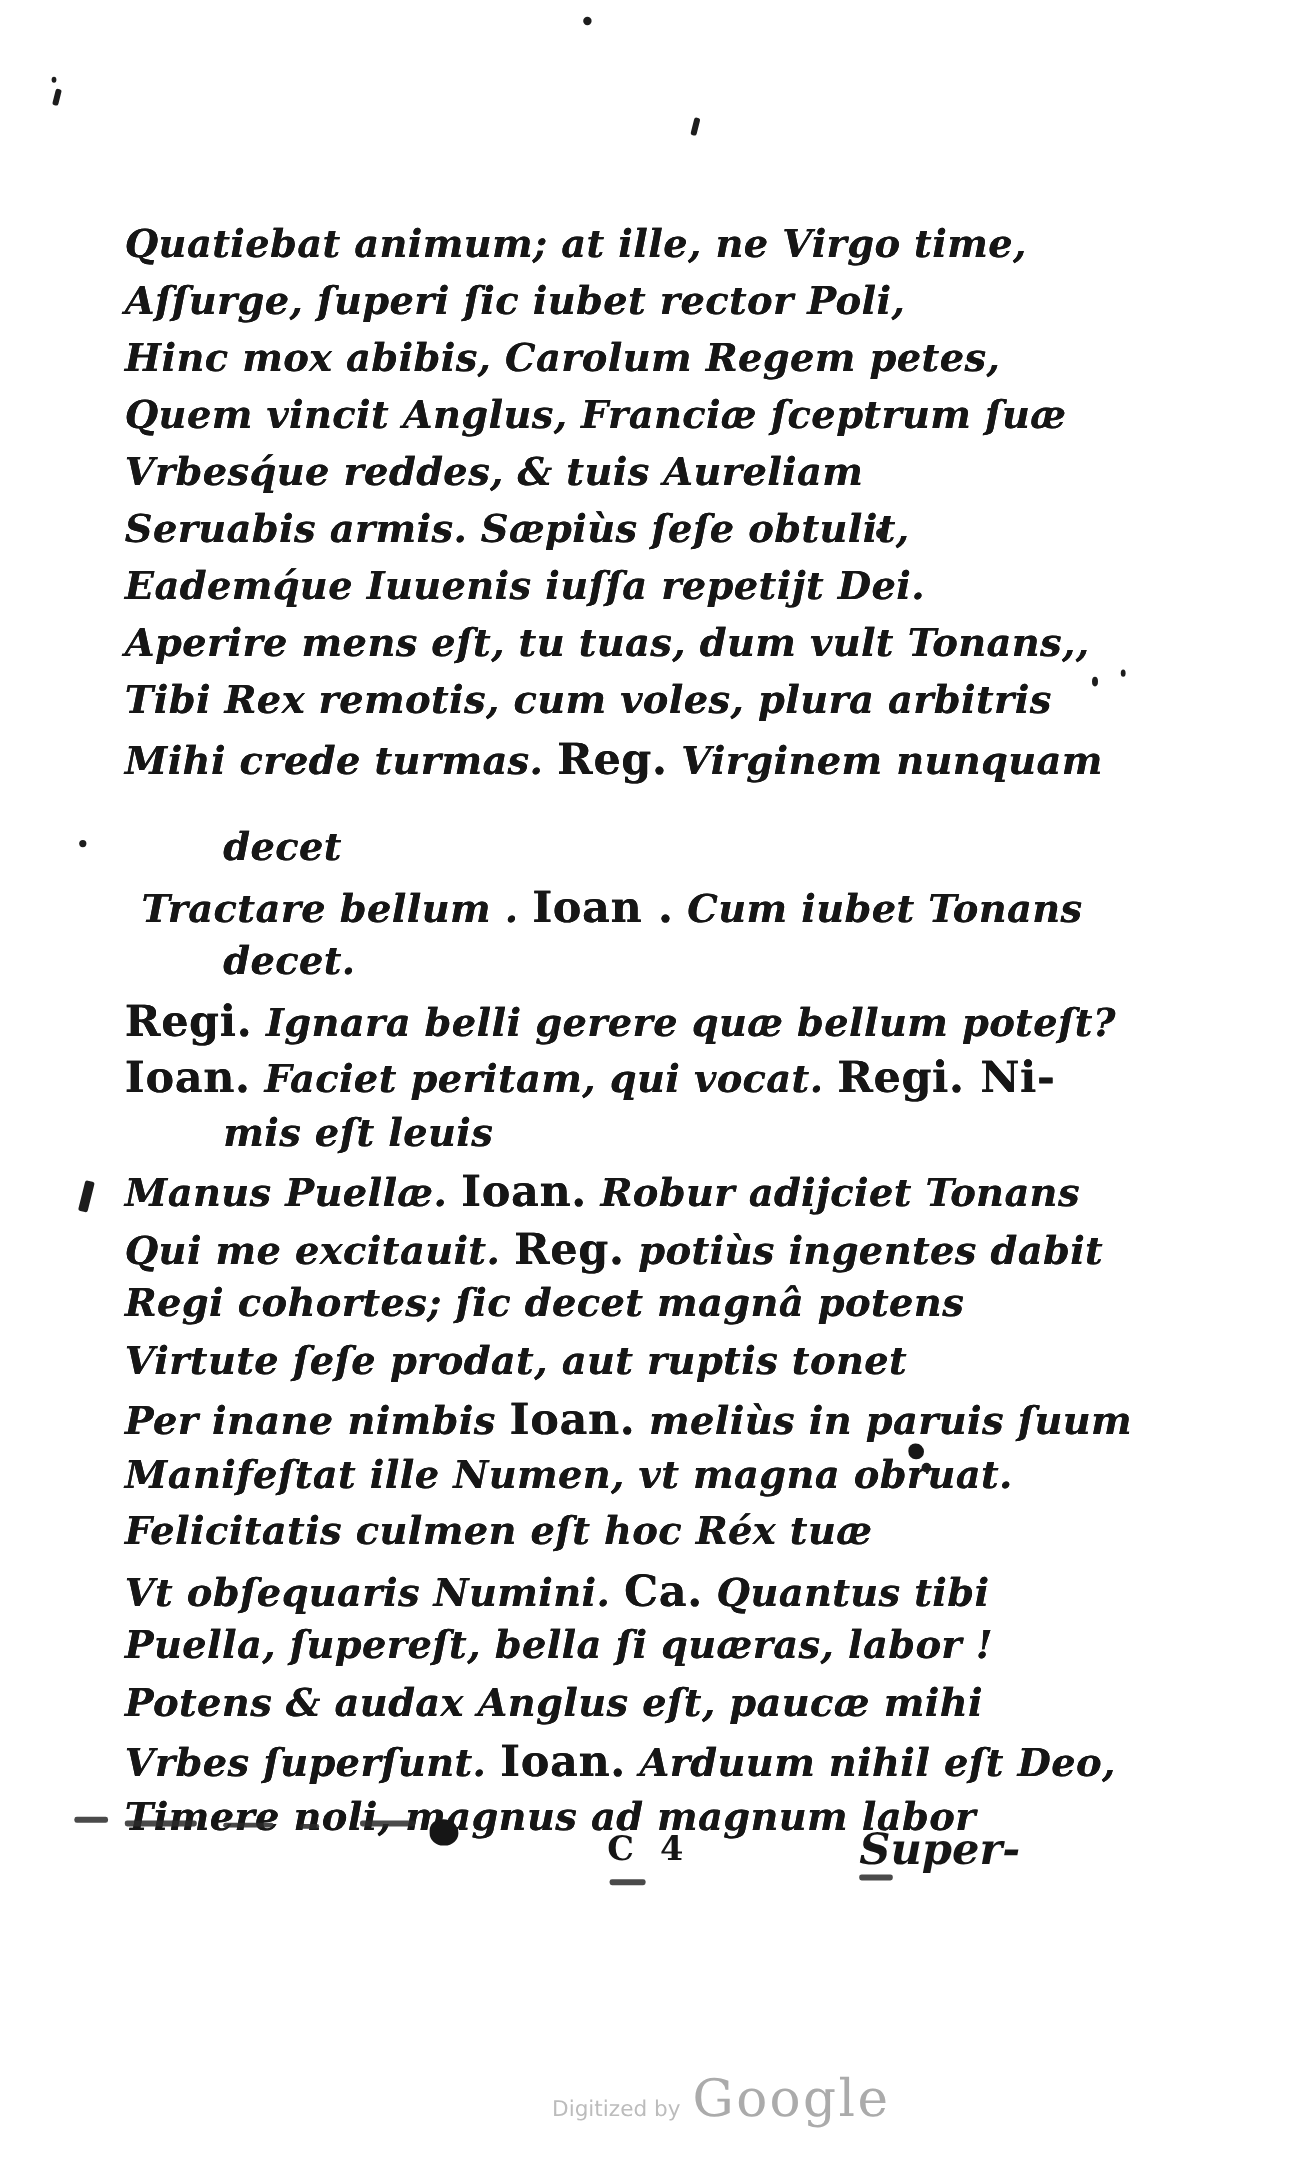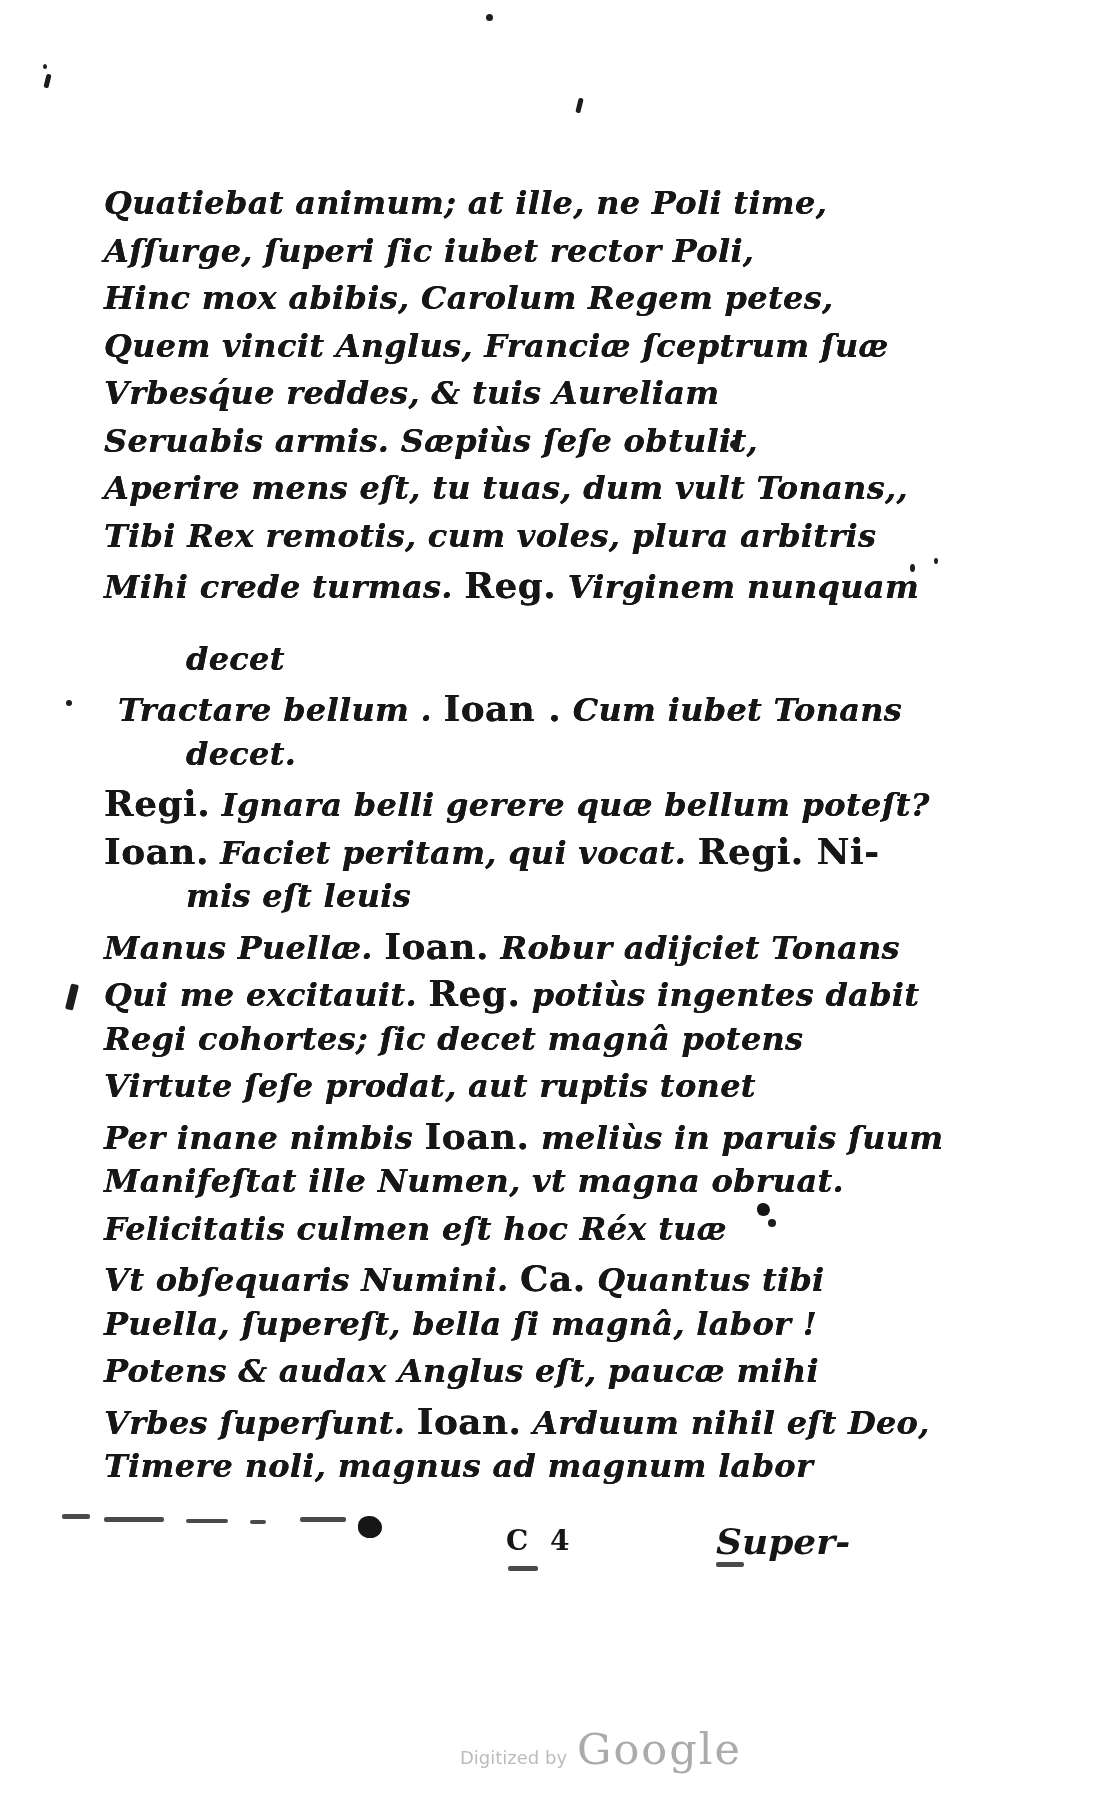--- a/index.html
+++ b/index.html
@@ -65,44 +65,45 @@
   .blot{position:absolute;background:#161616;border-radius:45% 55% 50% 50%;}
   .tickmark{position:absolute;background:#1d1d1d;border-radius:2px;transform:rotate(14deg);}
 </style>
 </head>
 <body style="--ink: #161616; --paper: #ffffff; --wmtext: #bcbcbc; --wmlogo: #ababab;">
 
 <div class="page">
 
 
   <div class="text-lines">
-      <div class="line"><span class="it">Quatiebat animum; at ille, ne Poli time,</span></div>
+      <div class="line"><span class="it">Quatiebat animum; at ille, ne Virgo time,</span></div>
       <div class="line"><span class="it">Aſſurge, ſuperi ſic iubet rector Poli,</span></div>
       <div class="line"><span class="it">Hinc mox abibis, Carolum Regem petes,</span></div>
       <div class="line"><span class="it">Quem vincit Anglus, Franciæ ſceptrum ſuæ</span></div>
       <div class="line"><span class="it">Vrbesq́ue reddes, &amp; tuis Aureliam</span></div>
       <div class="line"><span class="it">Seruabis armis. Sæpiùs ſeſe obtulit,</span></div>
+      <div class="line"><span class="it">Eademq́ue Iuuenis iuſſa repetijt Dei.</span></div>
       <div class="line"><span class="it">Aperire mens eſt, tu tuas, dum vult Tonans,,</span></div>
       <div class="line"><span class="it">Tibi Rex remotis, cum voles, plura arbitris</span></div>
       <div class="line"><span class="it">Mihi crede turmas. </span><span class="rm">Reg.</span><span class="it"> Virginem nunquam</span></div>
       <div class="line" style="padding-left: 82px; margin-top: 28px;"><span class="it">decet</span></div>
       <div class="line" style="padding-left: 14px;"><span class="it">Tractare bellum . </span><span class="rm">Ioan .</span><span class="it"> Cum iubet Tonans</span></div>
       <div class="line" style="padding-left: 82px;"><span class="it">decet.</span></div>
       <div class="line"><span class="rm">Regi.</span><span class="it"> Ignara belli gerere quæ bellum poteſt?</span></div>
       <div class="line"><span class="rm">Ioan.</span><span class="it"> Faciet peritam, qui vocat. </span><span class="rm">Regi.</span><span class="rm"> Ni-</span></div>
       <div class="line" style="padding-left: 82px;"><span class="it">mis eſt leuis</span></div>
       <div class="line"><span class="it">Manus Puellæ. </span><span class="rm">Ioan.</span><span class="it"> Robur adijciet Tonans</span></div>
       <div class="line"><span class="it">Qui me excitauit. </span><span class="rm">Reg.</span><span class="it"> potiùs ingentes dabit</span></div>
       <div class="line"><span class="it">Regi cohortes; ſic decet magnâ potens</span></div>
       <div class="line"><span class="it">Virtute ſeſe prodat, aut ruptis tonet</span></div>
       <div class="line"><span class="it">Per inane nimbis </span><span class="rm">Ioan.</span><span class="it"> meliùs in paruis ſuum</span></div>
       <div class="line"><span class="it">Manifeſtat ille Numen, vt magna obruat.</span></div>
       <div class="line"><span class="it">Felicitatis culmen eſt hoc Réx tuæ</span></div>
       <div class="line"><span class="it">Vt obſequaris Numini. </span><span class="rm">Ca.</span><span class="it"> Quantus tibi</span></div>
-      <div class="line"><span class="it">Puella, ſupereſt, bella ſi magnâ, labor !</span></div>
+      <div class="line"><span class="it">Puella, ſupereſt, bella ſi quæras, labor !</span></div>
       <div class="line"><span class="it">Potens &amp; audax Anglus eſt, paucæ mihi</span></div>
       <div class="line"><span class="it">Vrbes ſuperſunt. </span><span class="rm">Ioan.</span><span class="it"> Arduum nihil eſt Deo,</span></div>
       <div class="line"><span class="it">Timere noli, magnus ad magnum labor</span></div>
     </div>
 
   <div class="footer-signature">C 4</div>
   <div class="footer-catchword">Super-</div>
 
   <div class="watermark">
     <span class="wm-prefix">Digitized by</span>

